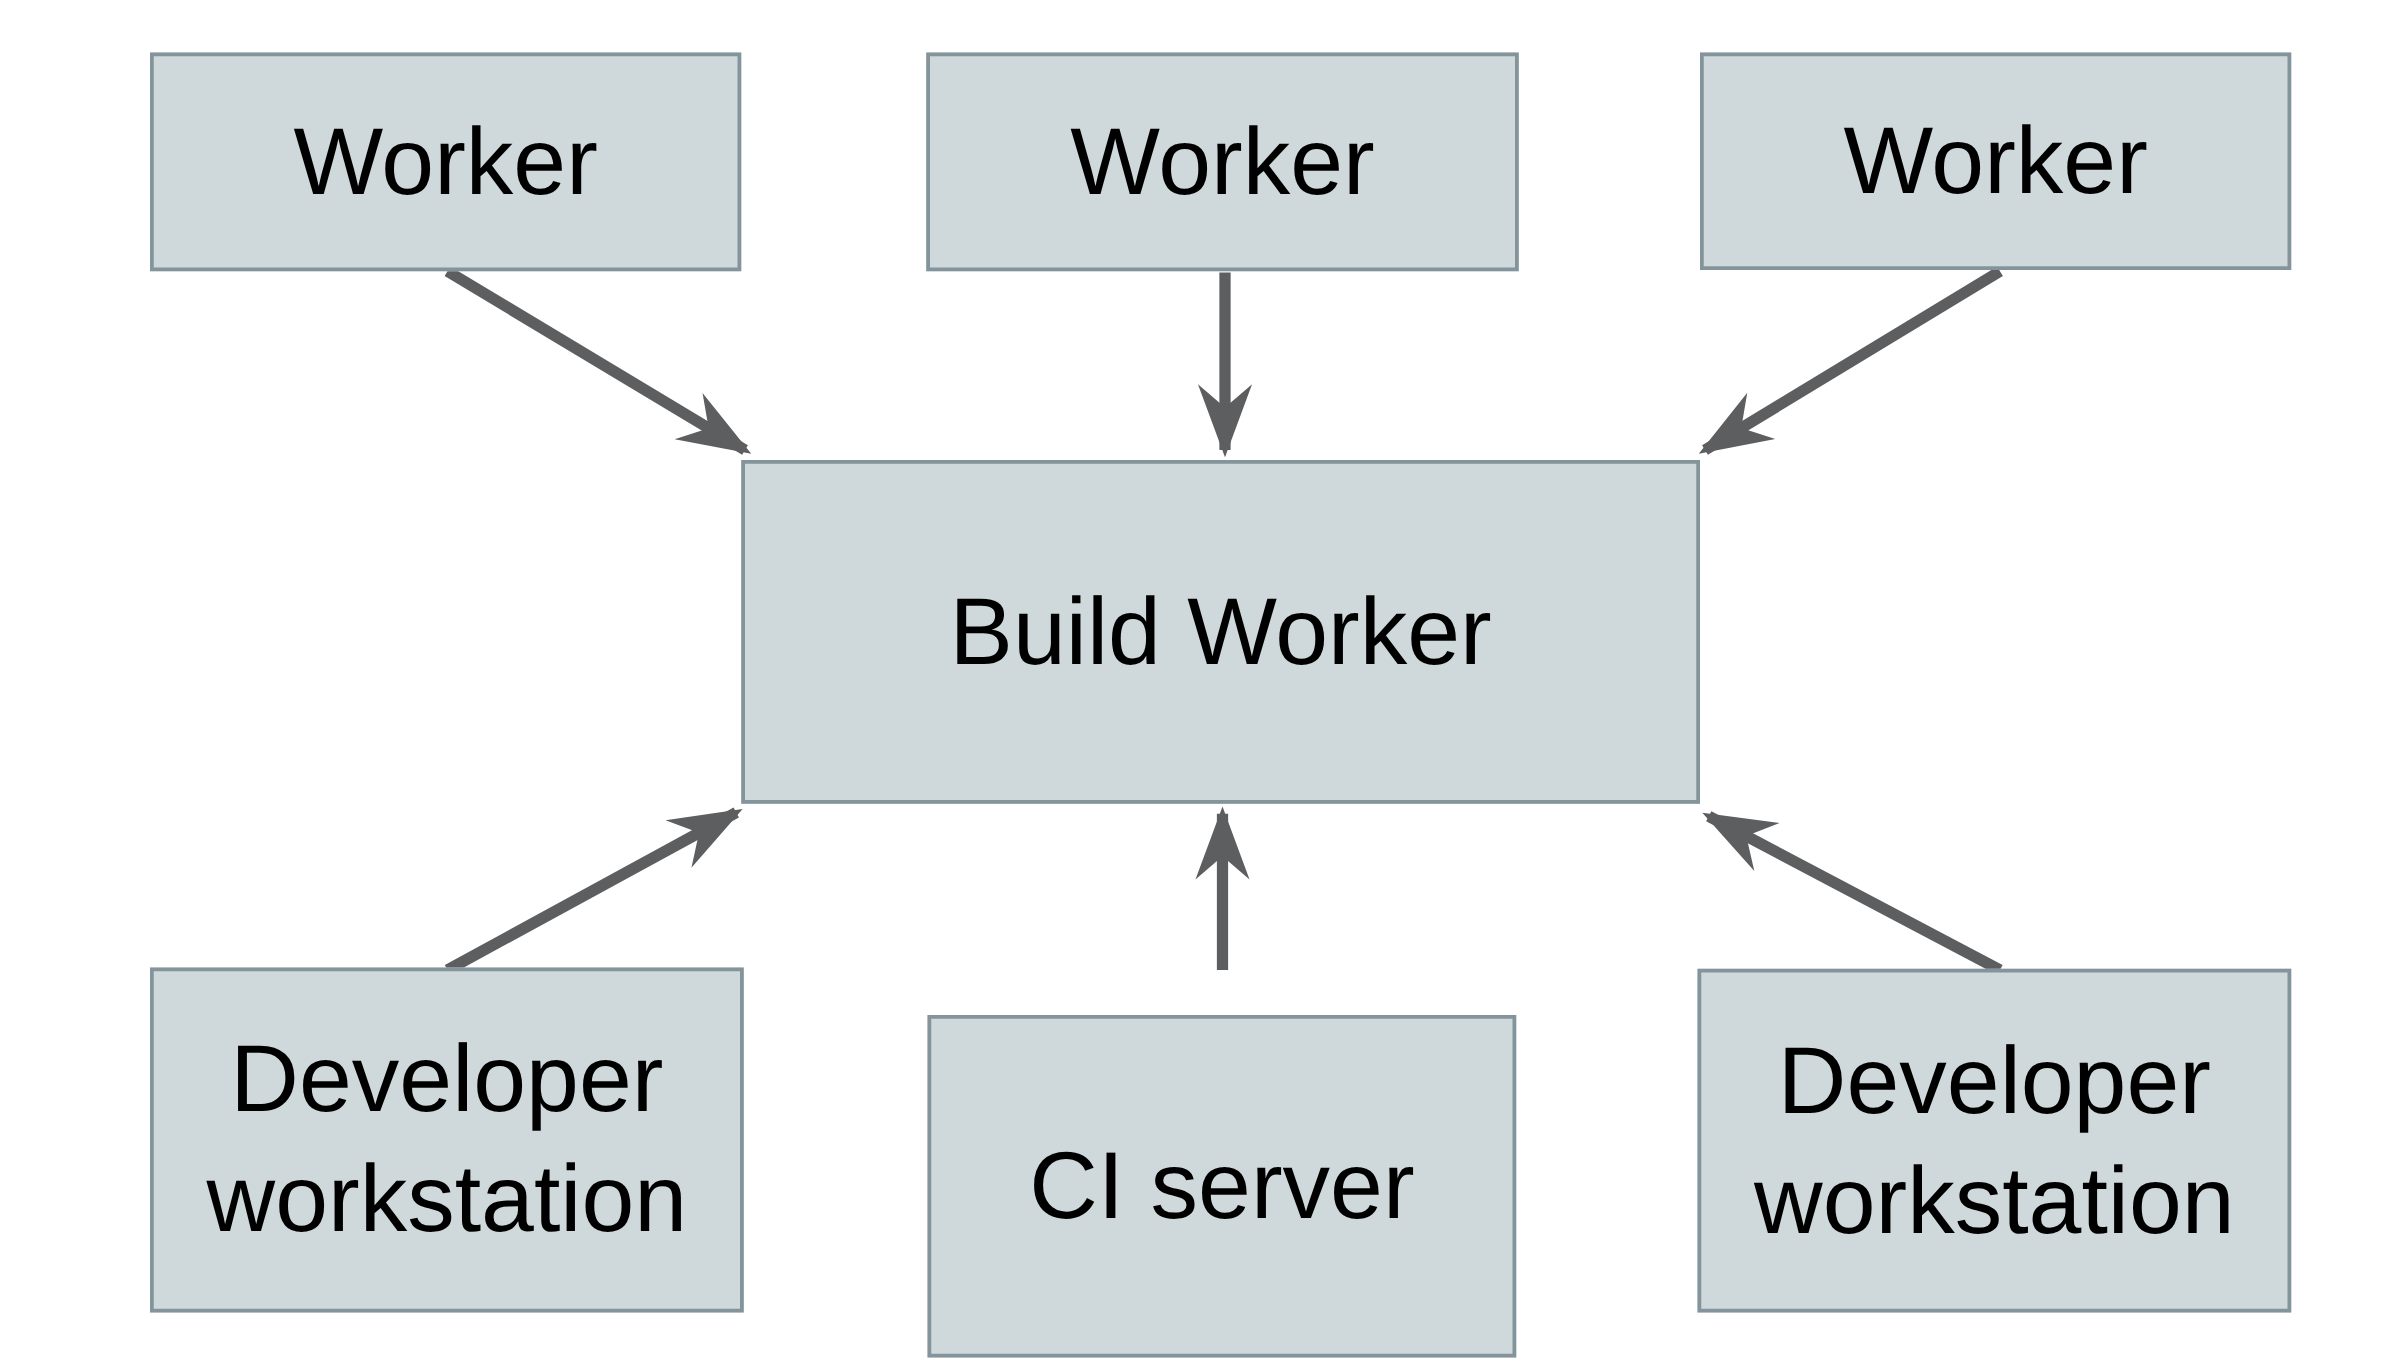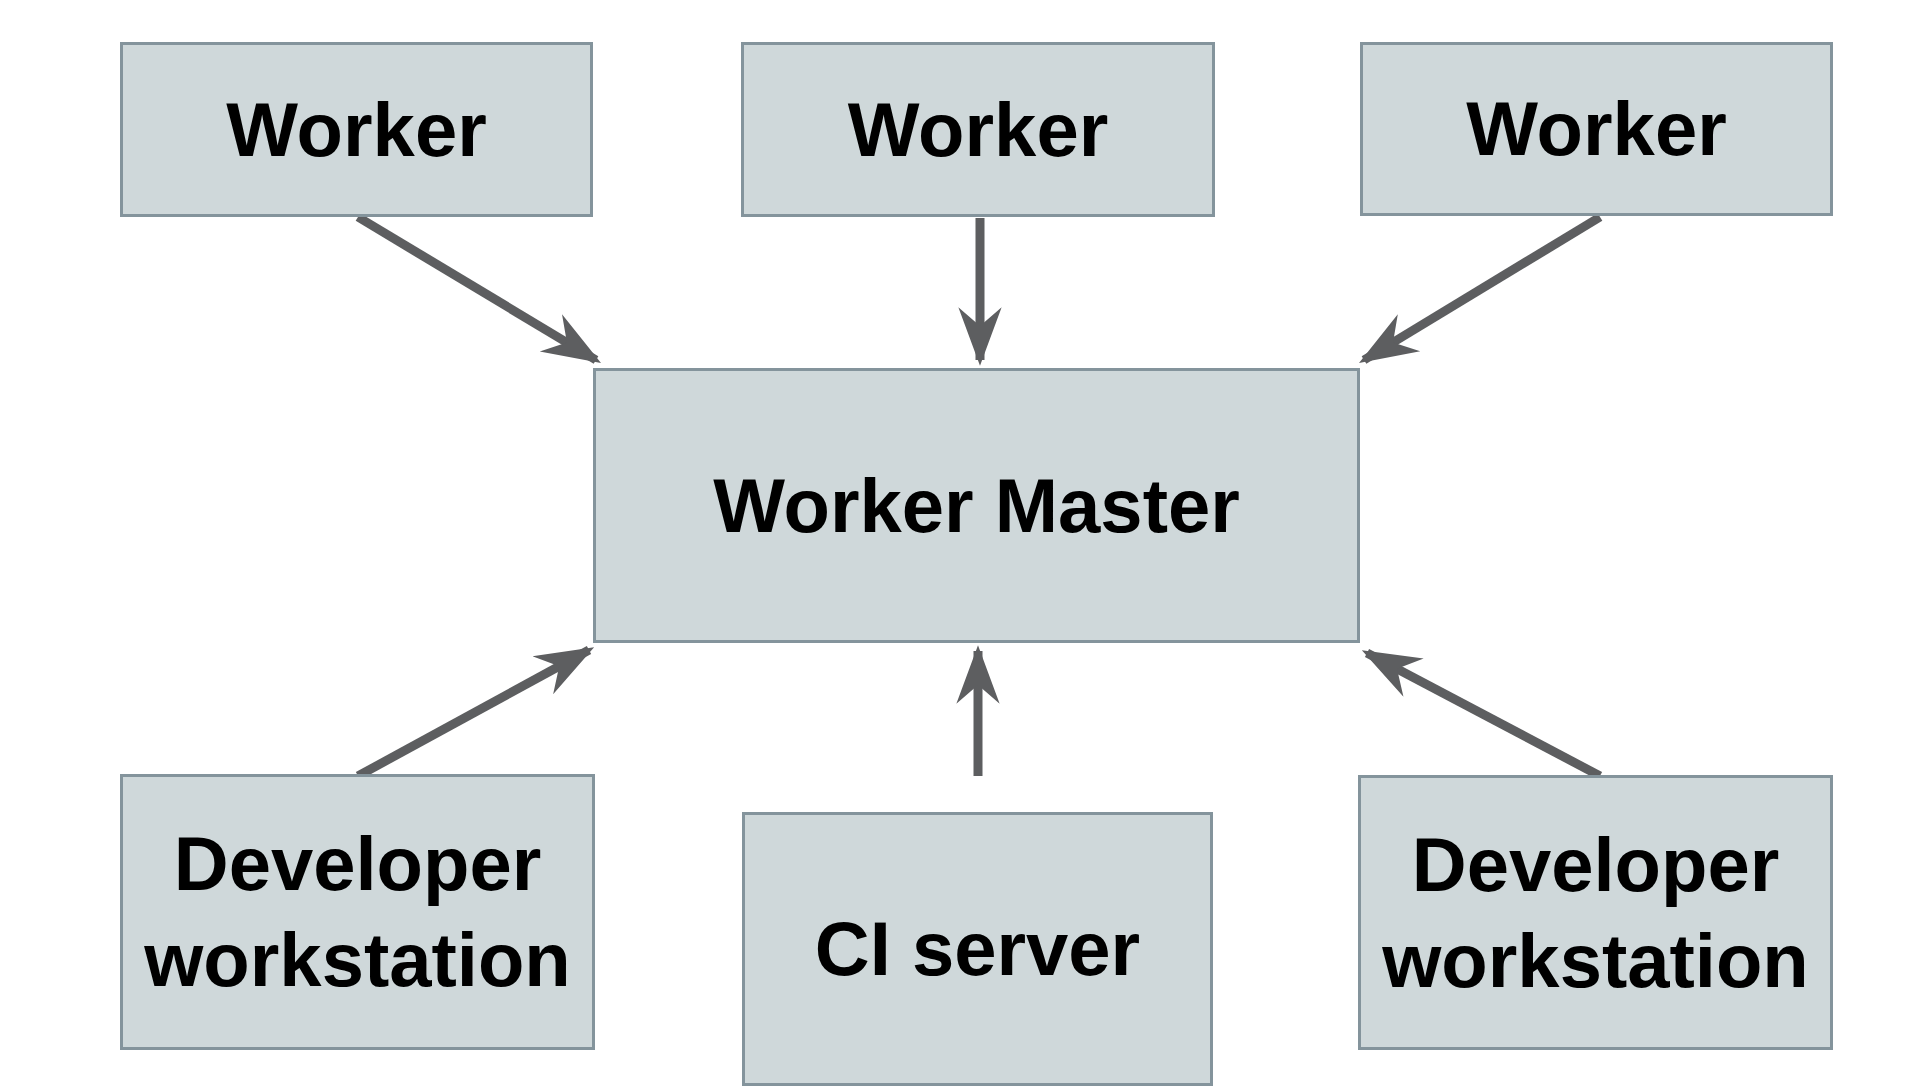--- a/index.html
+++ b/index.html
@@ -13,21 +13,20 @@
   html, body {
     width: 1910px; height: 1090px;
     background: var(--background);
     font-family: "Liberation Sans", "DejaVu Sans", sans-serif;
     overflow: hidden;
   }
   .canvas {
     position: relative;
     width: 1910px; height: 1090px;
     background: var(--background);
-    font-weight: bold;
   }
   .edges-layer {
     position: absolute; left: 0; top: 0;
     width: 1910px; height: 1090px;
     pointer-events: none;
   }
   .edges-layer line {
     stroke: var(--arrow);
     stroke-width: 9;
   }
@@ -81,21 +80,21 @@
 
   <div class="node worker-2">
     <span>Worker</span>
   </div>
 
   <div class="node worker-3">
     <span>Worker</span>
   </div>
 
   <div class="node build-master">
-    <span>Worker Master</span>
+    <span>Build Worker</span>
   </div>
 
   <div class="node dev-left">
     <span>Developer workstation</span>
   </div>
 
   <div class="node ci-server">
     <span>CI server</span>
   </div>
 

